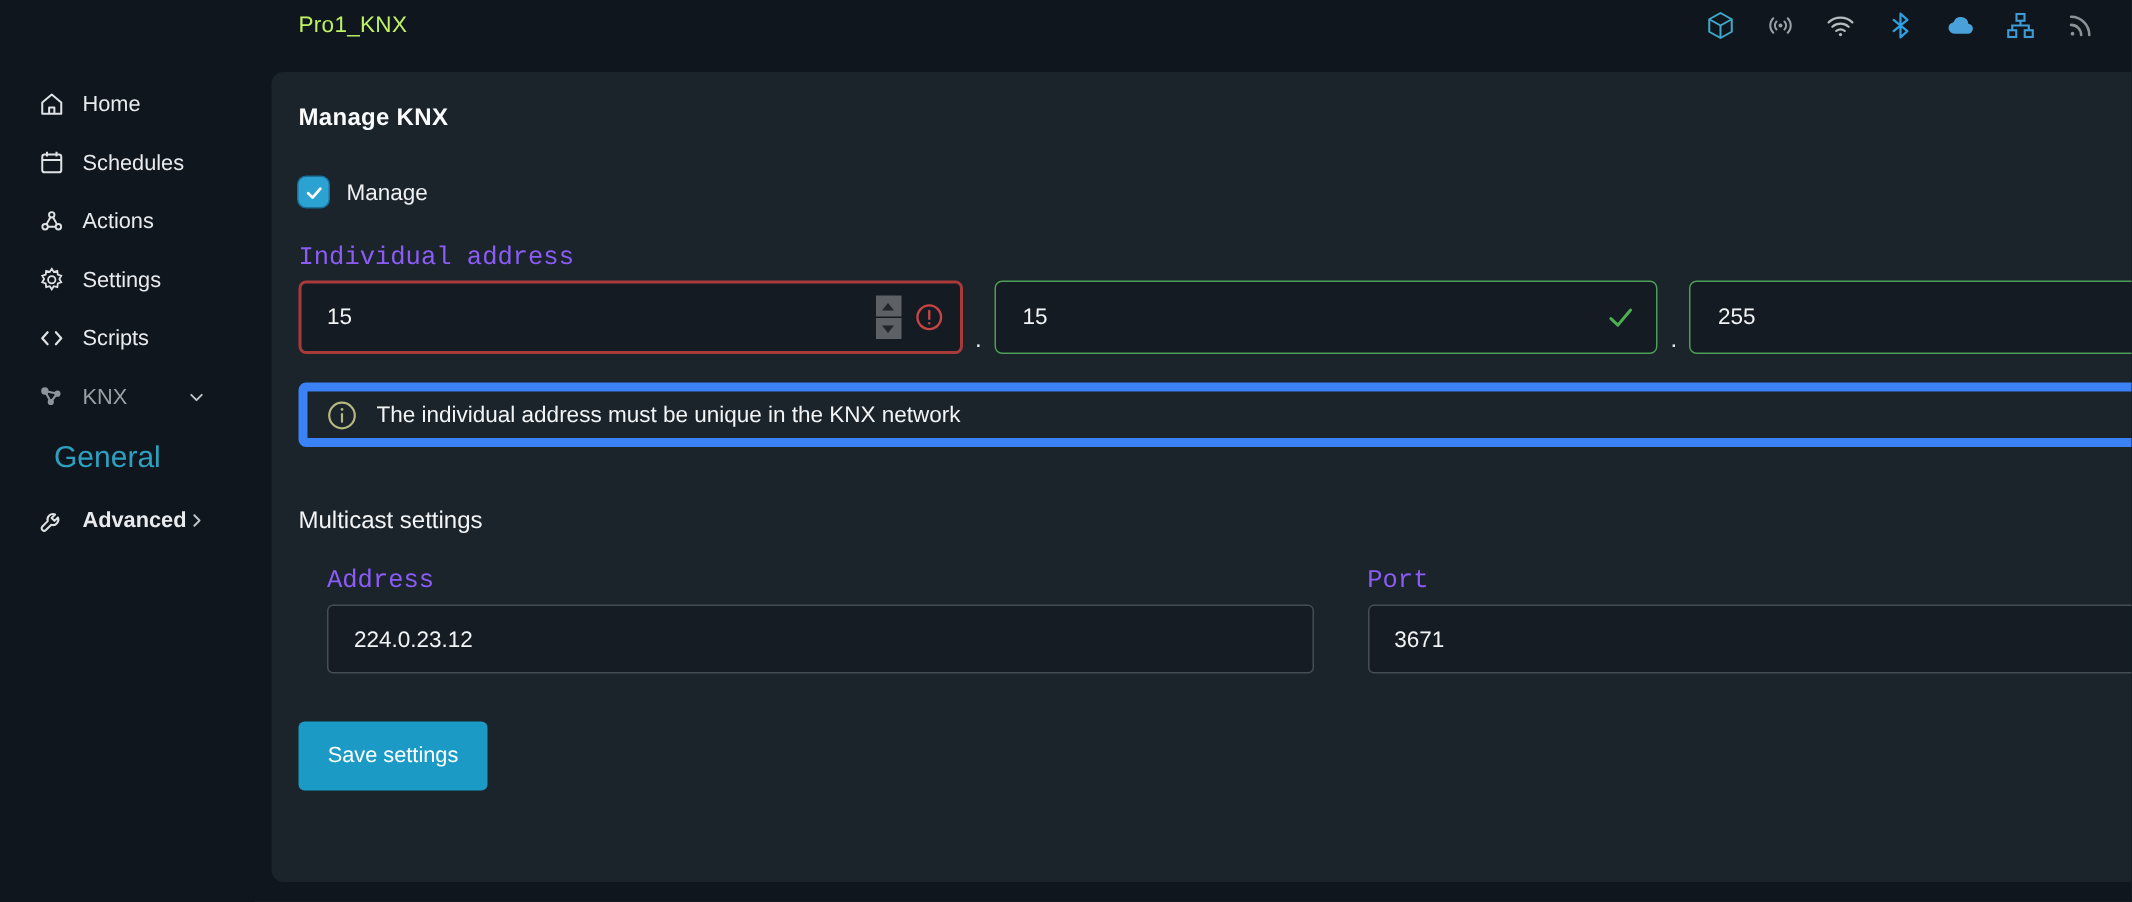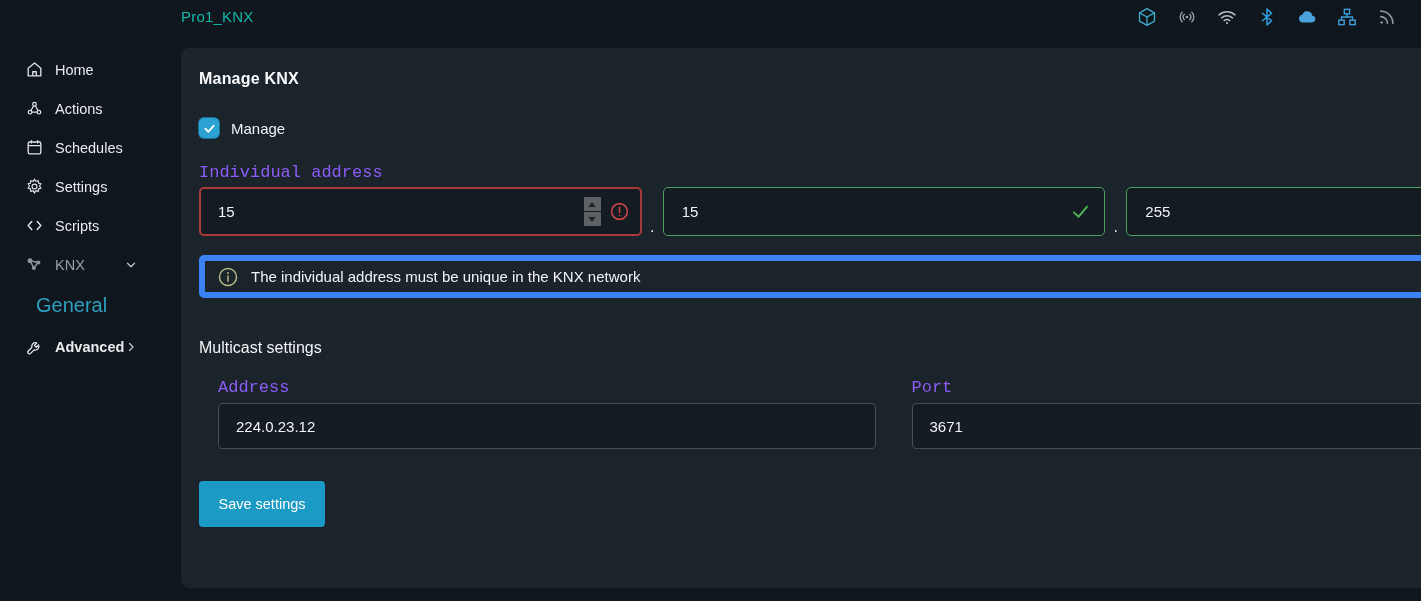--- a/index.html
+++ b/index.html
@@ -6,21 +6,21 @@
   html,body { width:1421px; height:601px; overflow:hidden; }
   body {
     background:#10161d;
     font-family:"Liberation Sans", sans-serif;
     color:#f1f3f4;
     position:relative;
   }
 
   
   .topbar { position:absolute; left:0; top:0; width:1421px; height:36px; display:flex; align-items:center; }
-  .topbar-title { position:absolute; left:181px; top:8px; font-size:15px; font-weight:500; color:#14b8a6; letter-spacing:.2px; }
+  .topbar-title { position:absolute; left:199px; top:8px; font-size:15px; font-weight:500; color:#bef264; letter-spacing:.2px; }
   .status-icons { position:absolute; right:24px; top:7px; display:flex; align-items:center; gap:20px; }
   .status-icons .sicon { width:20px; height:20px; display:flex; align-items:center; justify-content:center; }
   .sicon svg { width:20px; height:20px; }
   .c-cube{ color:#3fa9cb; } .c-gray{ color:#9aa0a6; } .c-wifi{ color:#b6bbc0; }
   .c-bt{ color:#2e9fe0; } .c-cloud{ color:#4aa0d8; } .c-lan{ color:#3f9bd5; } .c-rss{ color:#8d9297; }
 
   
   .sidebar { position:absolute; left:0; top:36px; width:160px; bottom:0; padding-top:14px; }
   .side-item { height:39px; display:flex; align-items:center; cursor:pointer; color:#e8eaed; font-size:14.5px; }
   .side-item .icn { width:20px; height:20px; margin-left:24px; display:flex; align-items:center; justify-content:center; color:#dfe2e5; flex:none; }
@@ -161,38 +161,38 @@
       <svg viewBox="0 0 24 24" fill="none" stroke="currentColor" stroke-width="1.7" stroke-linejoin="round">
           <path d="M4 10.5 L12 3.8 L20 10.5 V20 H4 Z"></path>
           <path d="M9.8 20 v-5.2 h4.4 V20"></path>
         </svg>
     </span>
     <span class="lbl">Home</span>
   </div>
 
   <div class="side-item">
     <span class="icn">
+      <svg viewBox="0 0 24 24" fill="none" stroke="currentColor" stroke-width="1.7">
+          <rect x="4" y="5" width="16" height="15" rx="2"></rect>
+          <path d="M4 9.6 H20 M8 2.8 v4 M16 2.8 v4"></path>
+        </svg>
+    </span>
+    <span class="lbl">Schedules</span>
+  </div>
+
+  <div class="side-item">
+    <span class="icn">
       <svg viewBox="0 0 24 24" fill="none" stroke="currentColor" stroke-width="1.6">
           <circle cx="12" cy="6.6" r="2.3"></circle>
           <circle cx="6.4" cy="16.6" r="2.3"></circle>
           <circle cx="17.6" cy="16.6" r="2.3"></circle>
           <path d="M10.9 8.6 L7.6 14.5 M13.1 8.6 L16.4 14.5 M8.8 16.6 h6.4"></path>
         </svg>
     </span>
     <span class="lbl">Actions</span>
-  </div>
-
-  <div class="side-item">
-    <span class="icn">
-      <svg viewBox="0 0 24 24" fill="none" stroke="currentColor" stroke-width="1.7">
-          <rect x="4" y="5" width="16" height="15" rx="2"></rect>
-          <path d="M4 9.6 H20 M8 2.8 v4 M16 2.8 v4"></path>
-        </svg>
-    </span>
-    <span class="lbl">Schedules</span>
   </div>
 
   <div class="side-item">
     <span class="icn">
       <svg viewBox="0 0 24 24" fill="none" stroke="currentColor" stroke-width="1.5">
           <circle cx="12" cy="12" r="3.1"></circle>
           <path d="M12 2.8l1.7 2.6 3-.8.4 3.1 2.9 1-1.6 2.7 1.6 2.7-2.9 1-.4 3.1-3-.8-1.7 2.6-1.7-2.6-3 .8-.4-3.1-2.9-1 1.6-2.7-1.6-2.7 2.9-1 .4-3.1 3 .8z"></path>
         </svg>
     </span>
     <span class="lbl">Settings</span>

